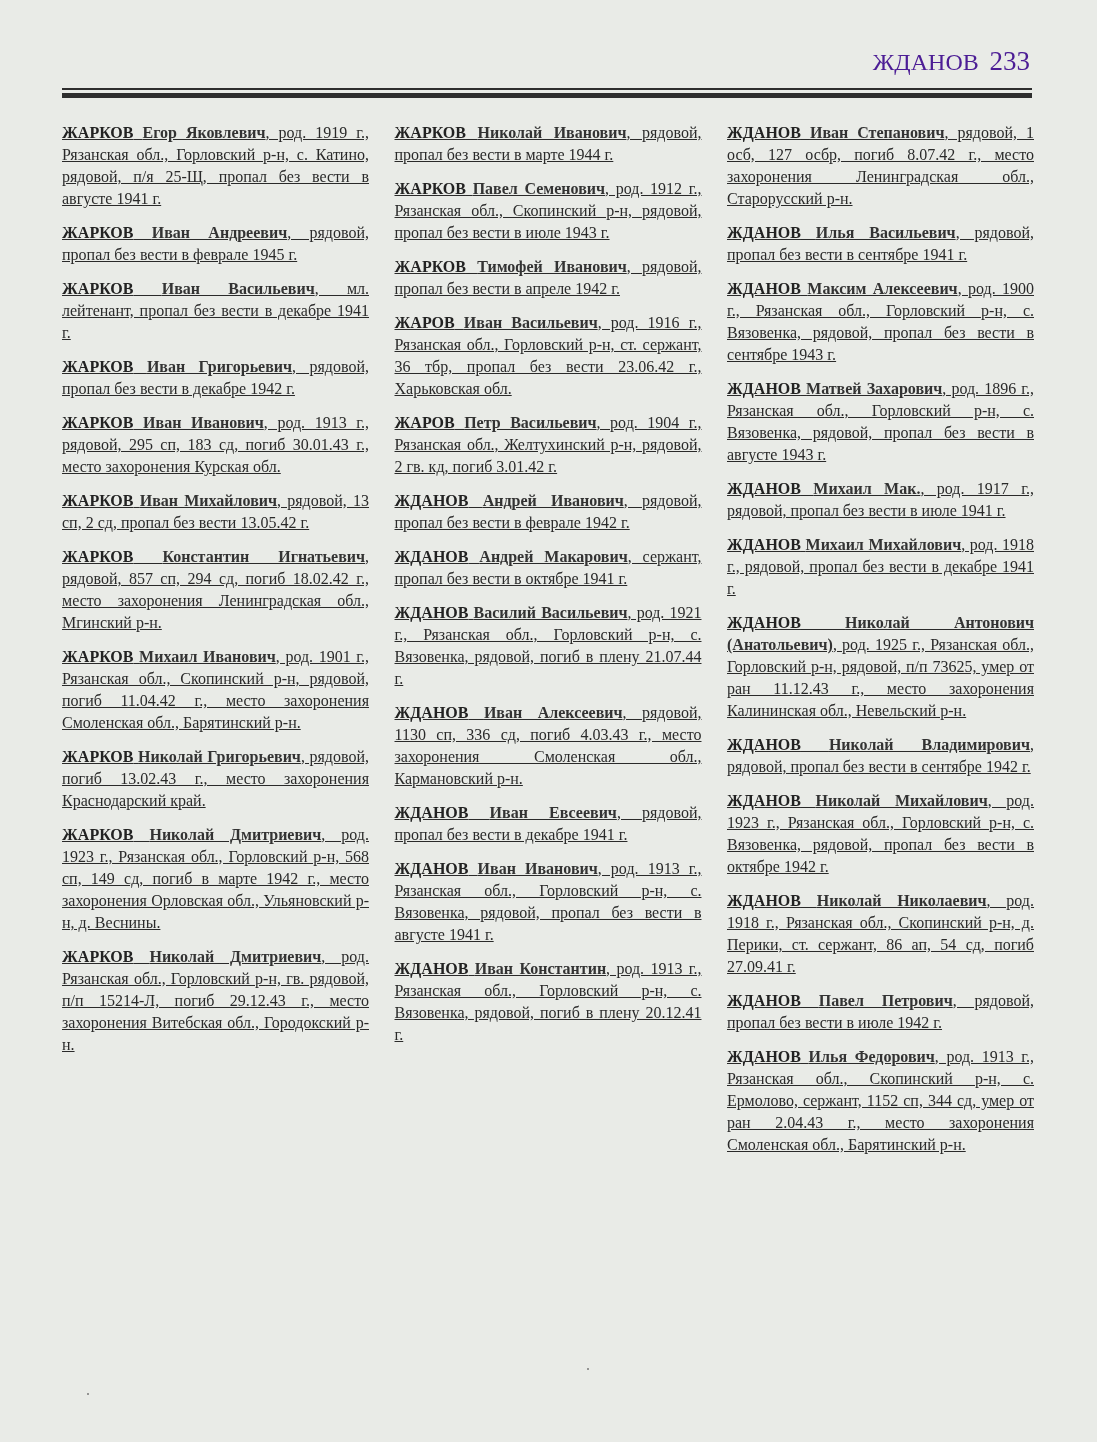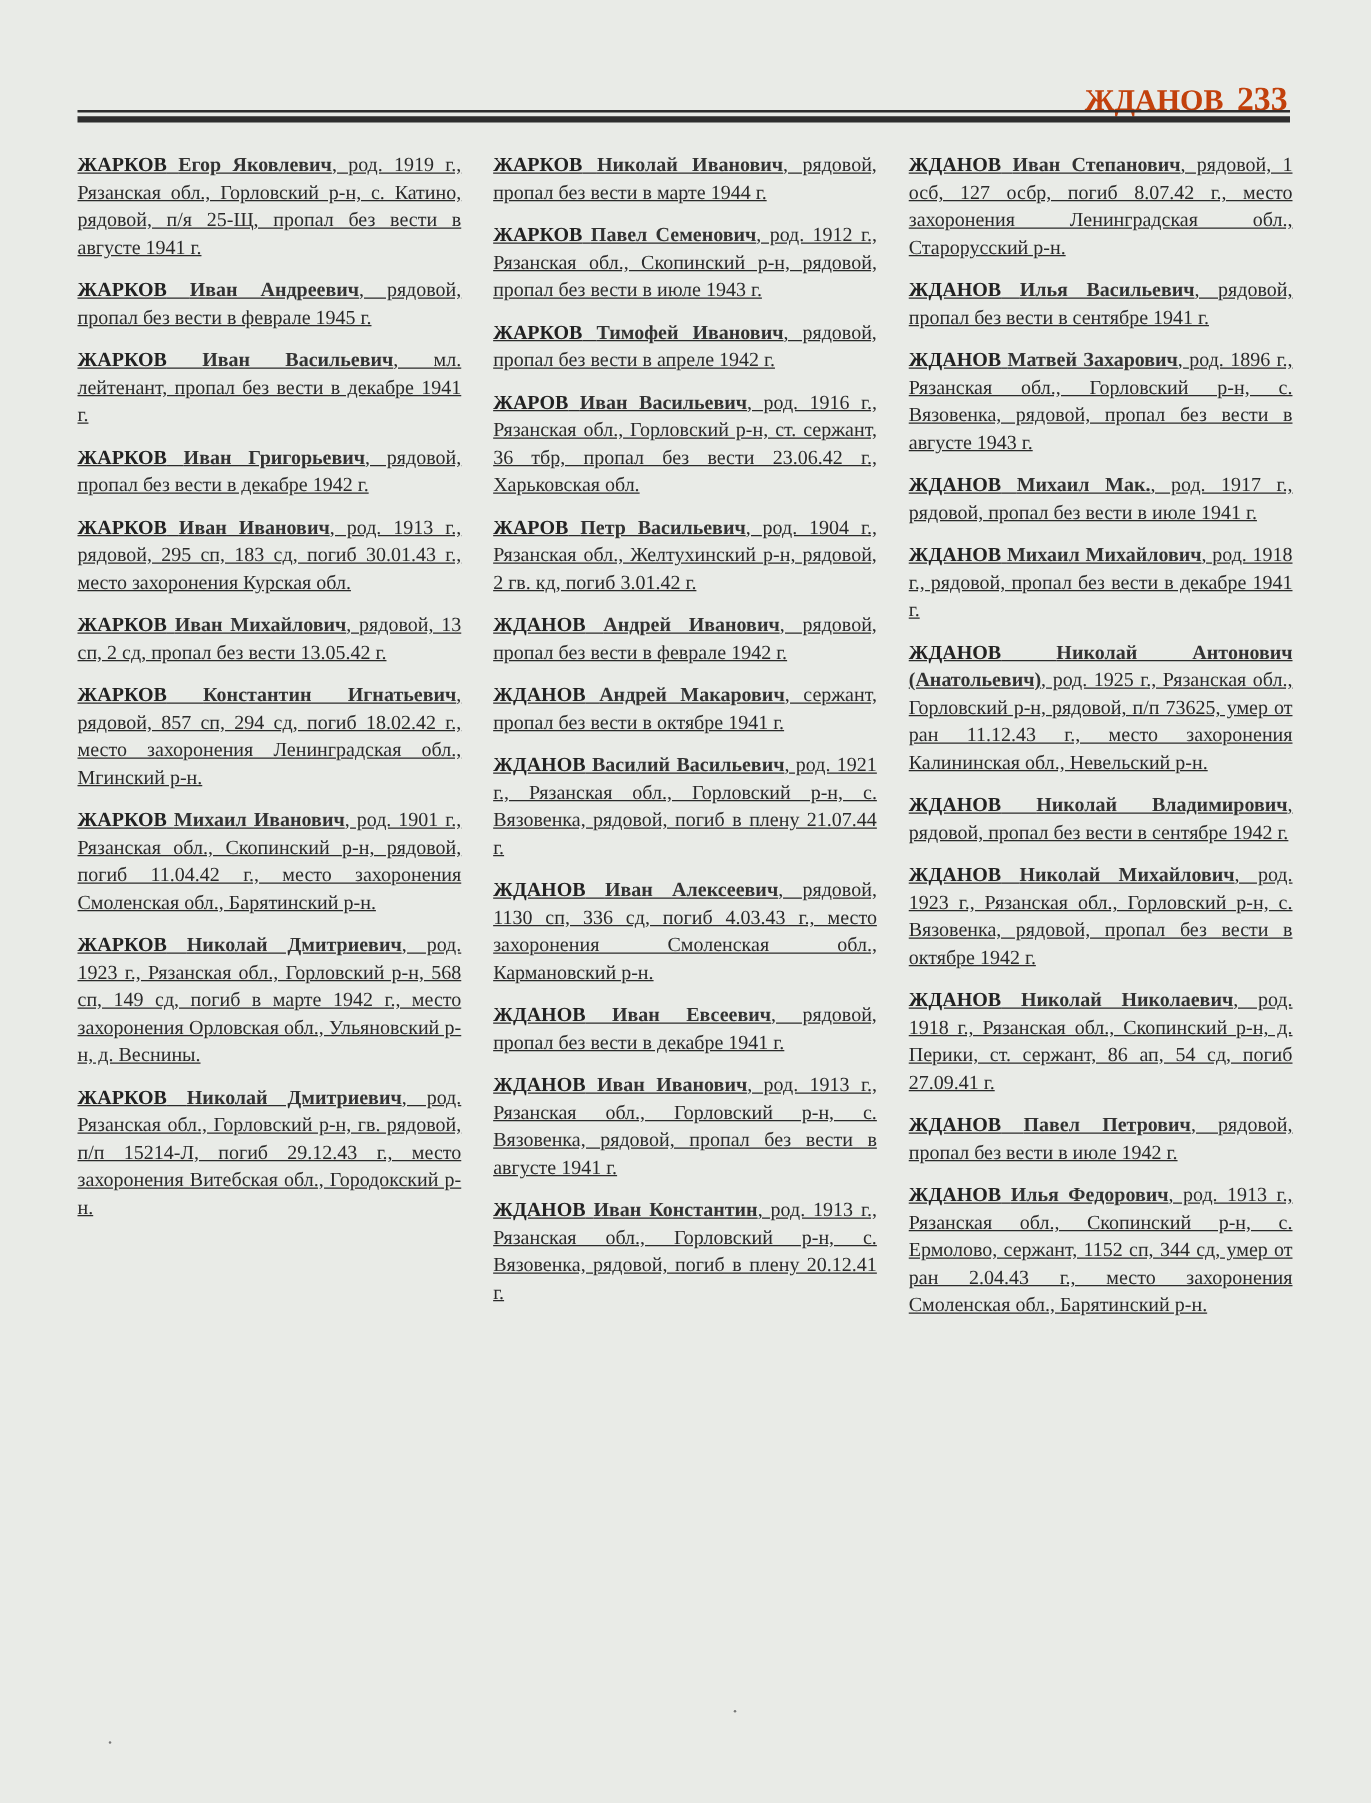--- a/index.html
+++ b/index.html
@@ -7,23 +7,23 @@
     width: 1097px; height: 1442px; overflow: hidden;
     background: #e9ebe7;
     font-family: "Liberation Serif", "DejaVu Serif", serif;
     color: #2a2a2a;
     position: relative;
   }
   .page-header {
     position: absolute; left: 0; right: 0; top: 40px; height: 40px;
   }
   .running-head {
-    position: absolute; right: 67px; top: 24px;
-    font-size: 27px; font-weight: bold; letter-spacing: 0px;
-    color: #c2410c;
+    position: absolute; right: 67px; top: 6px;
+    font-size: 27px; font-weight: normal; letter-spacing: 0px;
+    color: #4c1d95;
   }
   .running-head .name { font-size: 24px; margin-right: 4px; }
   .rule-thin {
     position: absolute; left: 62px; width: 970px; top: 88px; height: 2px; background: #2e2e2e;
   }
   .rule-thick {
     position: absolute; left: 62px; width: 970px; top: 93px; height: 5px; background: #2e2e2e;
   }
   .columns {
     position: absolute; left: 62px; top: 122px; width: 972px; height: 1200px;
@@ -58,40 +58,42 @@
 <div class="columns">
   <div class="column">
       <p class="entry"><span class="surname">ЖАРКОВ</span> <span class="given">Егор Яковлевич</span><span class="details">, род. 1919 г., Рязанская обл., Горловский р-н, с. Катино, рядовой, п/я 25-Щ, пропал без вести в августе 1941 г.</span></p>
       <p class="entry"><span class="surname">ЖАРКОВ</span> <span class="given">Иван Андреевич</span><span class="details">, рядовой, пропал без вести в феврале 1945 г.</span></p>
       <p class="entry"><span class="surname">ЖАРКОВ</span> <span class="given">Иван Васильевич</span><span class="details">, мл. лейтенант, пропал без вести в декабре 1941 г.</span></p>
       <p class="entry"><span class="surname">ЖАРКОВ</span> <span class="given">Иван Григорьевич</span><span class="details">, рядовой, пропал без вести в декабре 1942 г.</span></p>
       <p class="entry"><span class="surname">ЖАРКОВ</span> <span class="given">Иван Иванович</span><span class="details">, род. 1913 г., рядовой, 295 сп, 183 сд, погиб 30.01.43 г., место захоронения Курская обл.</span></p>
       <p class="entry"><span class="surname">ЖАРКОВ</span> <span class="given">Иван Михайлович</span><span class="details">, рядовой, 13 сп, 2 сд, пропал без вести 13.05.42 г.</span></p>
       <p class="entry"><span class="surname">ЖАРКОВ</span> <span class="given">Константин Игнатьевич</span><span class="details">, рядовой, 857 сп, 294 сд, погиб 18.02.42 г., место захоронения Ленинградская обл., Мгинский р-н.</span></p>
       <p class="entry"><span class="surname">ЖАРКОВ</span> <span class="given">Михаил Иванович</span><span class="details">, род. 1901 г., Рязанская обл., Скопинский р-н, рядовой, погиб 11.04.42 г., место захоронения Смоленская обл., Барятинский р-н.</span></p>
+      <p class="entry"><span class="surname">ЖАРКОВ</span> <span class="given">Николай Григорьевич</span><span class="details">, рядовой, погиб 13.02.43 г., место захоронения Краснодарский край.</span></p>
       <p class="entry"><span class="surname">ЖАРКОВ</span> <span class="given">Николай Дмитриевич</span><span class="details">, род. 1923 г., Рязанская обл., Горловский р-н, 568 сп, 149 сд, погиб в марте 1942 г., место захоронения Орловская обл., Ульяновский р-н, д. Веснины.</span></p>
       <p class="entry"><span class="surname">ЖАРКОВ</span> <span class="given">Николай Дмитриевич</span><span class="details">, род. Рязанская обл., Горловский р-н, гв. рядовой, п/п 15214-Л, погиб 29.12.43 г., место захоронения Витебская обл., Городокский р-н.</span></p>
     </div>
   <div class="column">
       <p class="entry"><span class="surname">ЖАРКОВ</span> <span class="given">Николай Иванович</span><span class="details">, рядовой, пропал без вести в марте 1944 г.</span></p>
       <p class="entry"><span class="surname">ЖАРКОВ</span> <span class="given">Павел Семенович</span><span class="details">, род. 1912 г., Рязанская обл., Скопинский р-н, рядовой, пропал без вести в июле 1943 г.</span></p>
       <p class="entry"><span class="surname">ЖАРКОВ</span> <span class="given">Тимофей Иванович</span><span class="details">, рядовой, пропал без вести в апреле 1942 г.</span></p>
       <p class="entry"><span class="surname">ЖАРОВ</span> <span class="given">Иван Васильевич</span><span class="details">, род. 1916 г., Рязанская обл., Горловский р-н, ст. сержант, 36 тбр, пропал без вести 23.06.42 г., Харьковская обл.</span></p>
       <p class="entry"><span class="surname">ЖАРОВ</span> <span class="given">Петр Васильевич</span><span class="details">, род. 1904 г., Рязанская обл., Желтухинский р-н, рядовой, 2 гв. кд, погиб 3.01.42 г.</span></p>
       <p class="entry"><span class="surname">ЖДАНОВ</span> <span class="given">Андрей Иванович</span><span class="details">, рядовой, пропал без вести в феврале 1942 г.</span></p>
       <p class="entry"><span class="surname">ЖДАНОВ</span> <span class="given">Андрей Макарович</span><span class="details">, сержант, пропал без вести в октябре 1941 г.</span></p>
       <p class="entry"><span class="surname">ЖДАНОВ</span> <span class="given">Василий Васильевич</span><span class="details">, род. 1921 г., Рязанская обл., Горловский р-н, с. Вязовенка, рядовой, погиб в плену 21.07.44 г.</span></p>
       <p class="entry"><span class="surname">ЖДАНОВ</span> <span class="given">Иван Алексеевич</span><span class="details">, рядовой, 1130 сп, 336 сд, погиб 4.03.43 г., место захоронения Смоленская обл., Кармановский р-н.</span></p>
       <p class="entry"><span class="surname">ЖДАНОВ</span> <span class="given">Иван Евсеевич</span><span class="details">, рядовой, пропал без вести в декабре 1941 г.</span></p>
       <p class="entry"><span class="surname">ЖДАНОВ</span> <span class="given">Иван Иванович</span><span class="details">, род. 1913 г., Рязанская обл., Горловский р-н, с. Вязовенка, рядовой, пропал без вести в августе 1941 г.</span></p>
       <p class="entry"><span class="surname">ЖДАНОВ</span> <span class="given">Иван Константин</span><span class="details">, род. 1913 г., Рязанская обл., Горловский р-н, с. Вязовенка, рядовой, погиб в плену 20.12.41 г.</span></p>
     </div>
   <div class="column">
       <p class="entry"><span class="surname">ЖДАНОВ</span> <span class="given">Иван Степанович</span><span class="details">, рядовой, 1 осб, 127 осбр, погиб 8.07.42 г., место захоронения Ленинградская обл., Старорусский р-н.</span></p>
       <p class="entry"><span class="surname">ЖДАНОВ</span> <span class="given">Илья Васильевич</span><span class="details">, рядовой, пропал без вести в сентябре 1941 г.</span></p>
+      <p class="entry"><span class="surname">ЖДАНОВ</span> <span class="given">Максим Алексеевич</span><span class="details">, род. 1900 г., Рязанская обл., Горловский р-н, с. Вязовенка, рядовой, пропал без вести в сентябре 1943 г.</span></p>
       <p class="entry"><span class="surname">ЖДАНОВ</span> <span class="given">Матвей Захарович</span><span class="details">, род. 1896 г., Рязанская обл., Горловский р-н, с. Вязовенка, рядовой, пропал без вести в августе 1943 г.</span></p>
       <p class="entry"><span class="surname">ЖДАНОВ</span> <span class="given">Михаил Мак.</span><span class="details">, род. 1917 г., рядовой, пропал без вести в июле 1941 г.</span></p>
       <p class="entry"><span class="surname">ЖДАНОВ</span> <span class="given">Михаил Михайлович</span><span class="details">, род. 1918 г., рядовой, пропал без вести в декабре 1941 г.</span></p>
       <p class="entry"><span class="surname">ЖДАНОВ</span> <span class="given">Николай Антонович (Анатольевич)</span><span class="details">, род. 1925 г., Рязанская обл., Горловский р-н, рядовой, п/п 73625, умер от ран 11.12.43 г., место захоронения Калининская обл., Невельский р-н.</span></p>
       <p class="entry"><span class="surname">ЖДАНОВ</span> <span class="given">Николай Владимирович</span><span class="details">, рядовой, пропал без вести в сентябре 1942 г.</span></p>
       <p class="entry"><span class="surname">ЖДАНОВ</span> <span class="given">Николай Михайлович</span><span class="details">, род. 1923 г., Рязанская обл., Горловский р-н, с. Вязовенка, рядовой, пропал без вести в октябре 1942 г.</span></p>
       <p class="entry"><span class="surname">ЖДАНОВ</span> <span class="given">Николай Николаевич</span><span class="details">, род. 1918 г., Рязанская обл., Скопинский р-н, д. Перики, ст. сержант, 86 ап, 54 сд, погиб 27.09.41 г.</span></p>
       <p class="entry"><span class="surname">ЖДАНОВ</span> <span class="given">Павел Петрович</span><span class="details">, рядовой, пропал без вести в июле 1942 г.</span></p>
       <p class="entry"><span class="surname">ЖДАНОВ</span> <span class="given">Илья Федорович</span><span class="details">, род. 1913 г., Рязанская обл., Скопинский р-н, с. Ермолово, сержант, 1152 сп, 344 сд, умер от ран 2.04.43 г., место захоронения Смоленская обл., Барятинский р-н.</span></p>
     </div>

